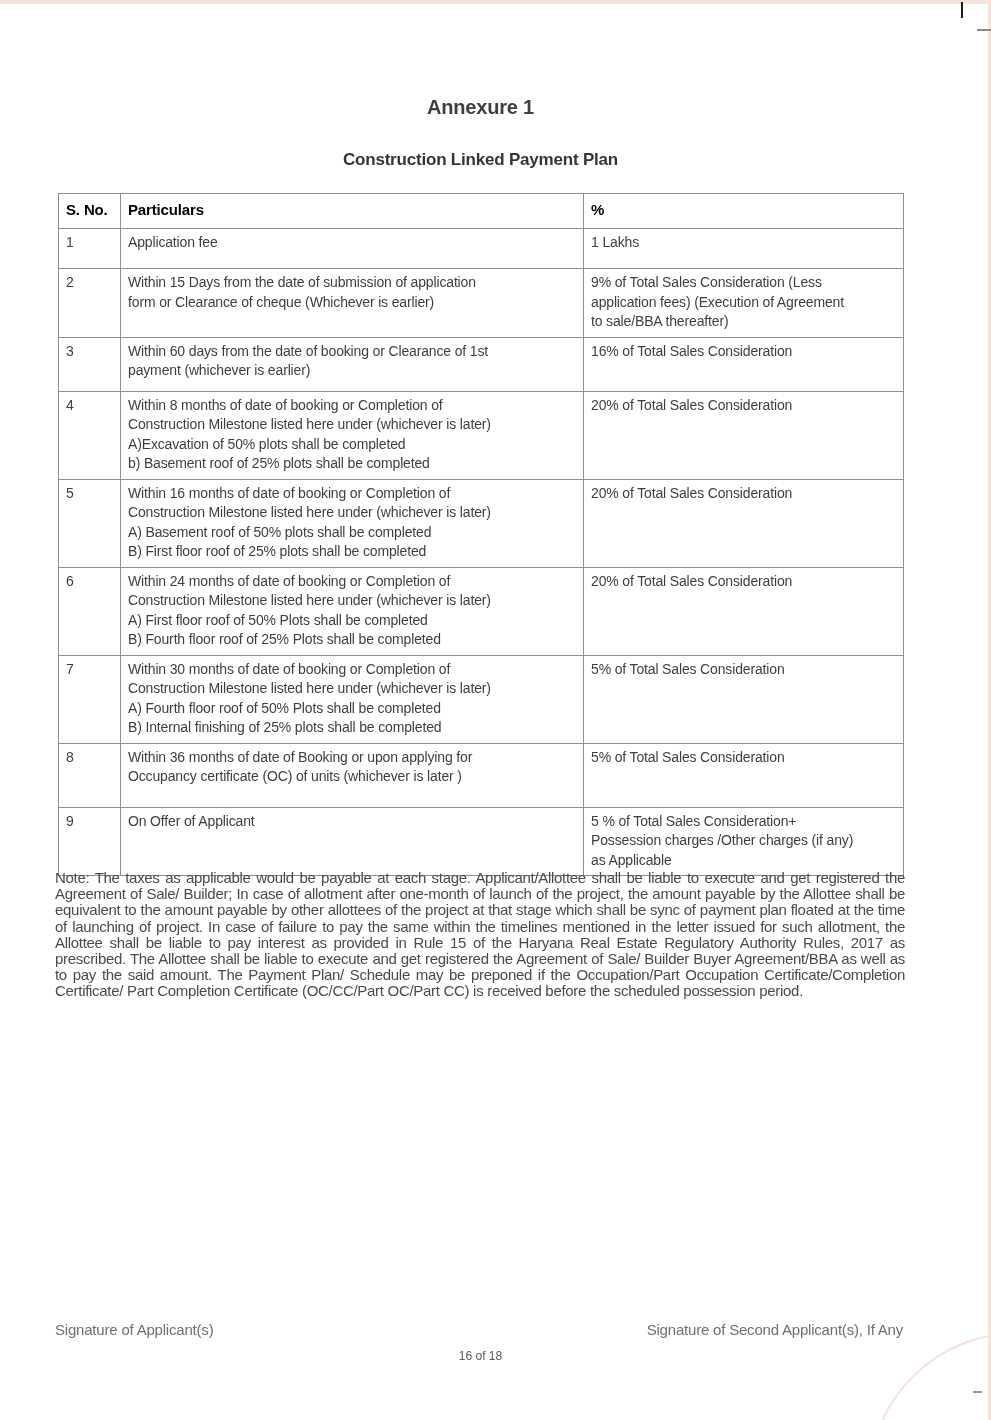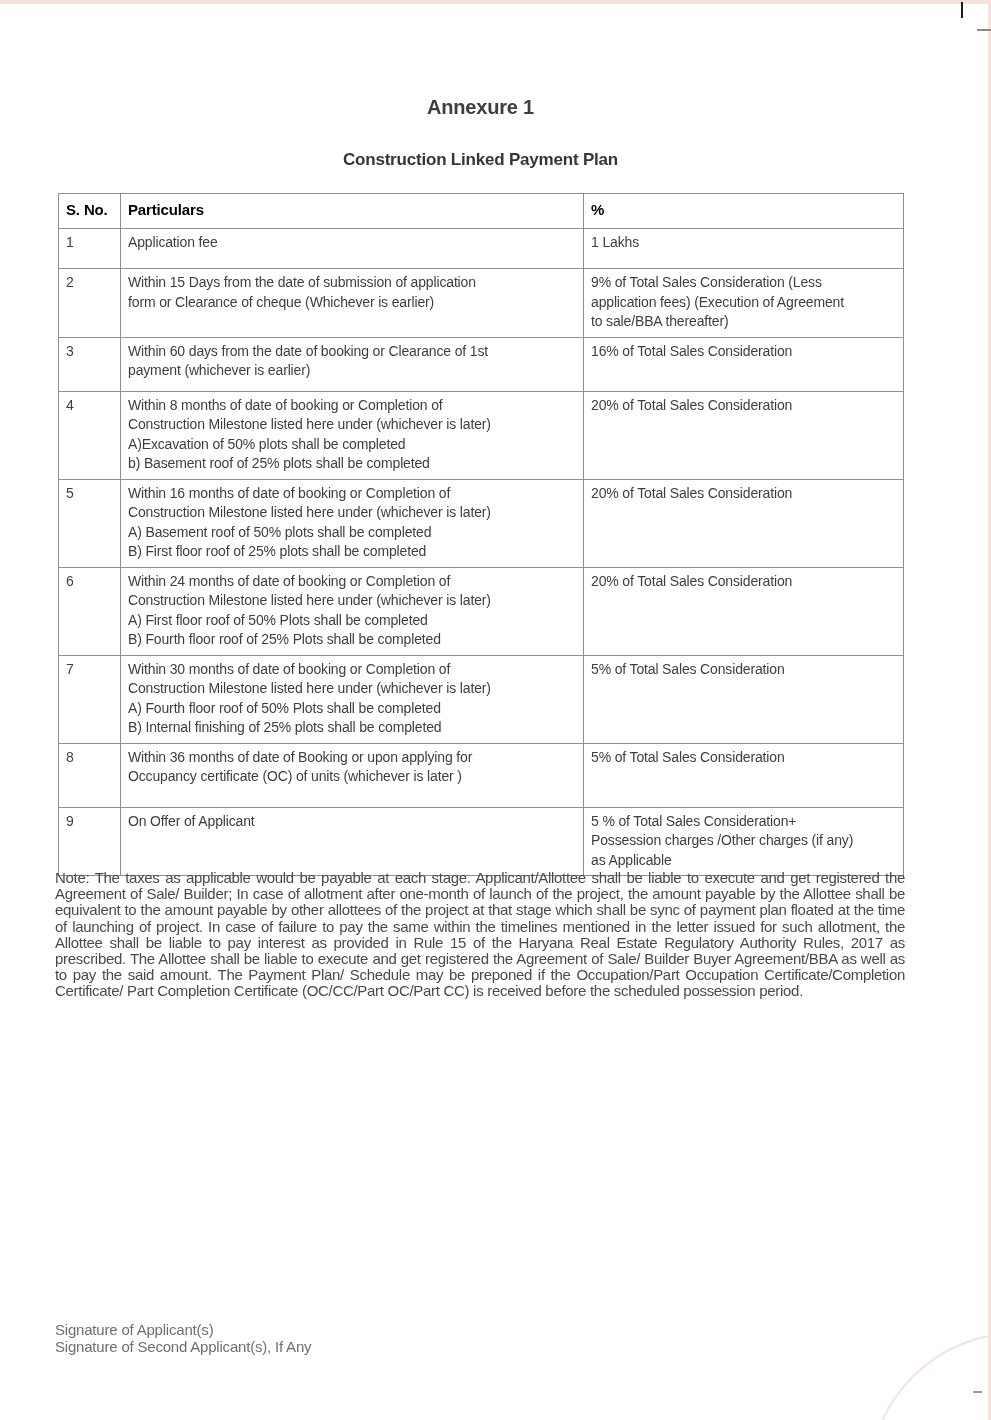--- a/index.html
+++ b/index.html
@@ -102,21 +102,20 @@
     color: #4a4a4a;
     margin-top: 7px;
   }
   
   .footer {
     position: absolute; top: 1321px; left: 55px; width: 848px;
     display: flex; justify-content: space-between;
     font-size: 15px;
     letter-spacing: -0.2px;
     color: var(--muted-text, #6f6f6f);
-    flex-direction: column;
   }
   .pageno {
     position: absolute; top: 1349px; left: 58px; width: 845px;
     text-align: center;
     font-size: 12px;
     color: #5a5a5a;
   }
 </style>
 </head>
 <body>
@@ -214,14 +213,15 @@
     </tbody>
   </table>
 
   <p class="note">Note: The taxes as applicable would be payable at each stage. Applicant/Allottee shall be liable to execute and get registered the Agreement of Sale/ Builder; In case of allotment after one-month of launch of the project, the amount payable by the Allottee shall be equivalent to the amount payable by other allottees of the project at that stage which shall be sync of payment plan floated at the time of launching of project. In case of failure to pay the same within the timelines mentioned in the letter issued for such allotment, the Allottee shall be liable to pay interest as provided in Rule 15 of the Haryana Real Estate Regulatory Authority Rules, 2017 as prescribed. The Allottee shall be liable to execute and get registered the Agreement of Sale/ Builder Buyer Agreement/BBA as well as to pay the said amount. The Payment Plan/ Schedule may be preponed if the Occupation/Part Occupation Certificate/Completion Certificate/ Part Completion Certificate (OC/CC/Part OC/Part CC) is received before the scheduled possession period.</p>
 
   <div class="footer">
     <span>Signature of Applicant(s)</span>
     <span>Signature of Second Applicant(s), If Any</span>
   </div>
 
+  <div class="pageno">16 of 18</div>
 
 </div>
 
 </body></html>

